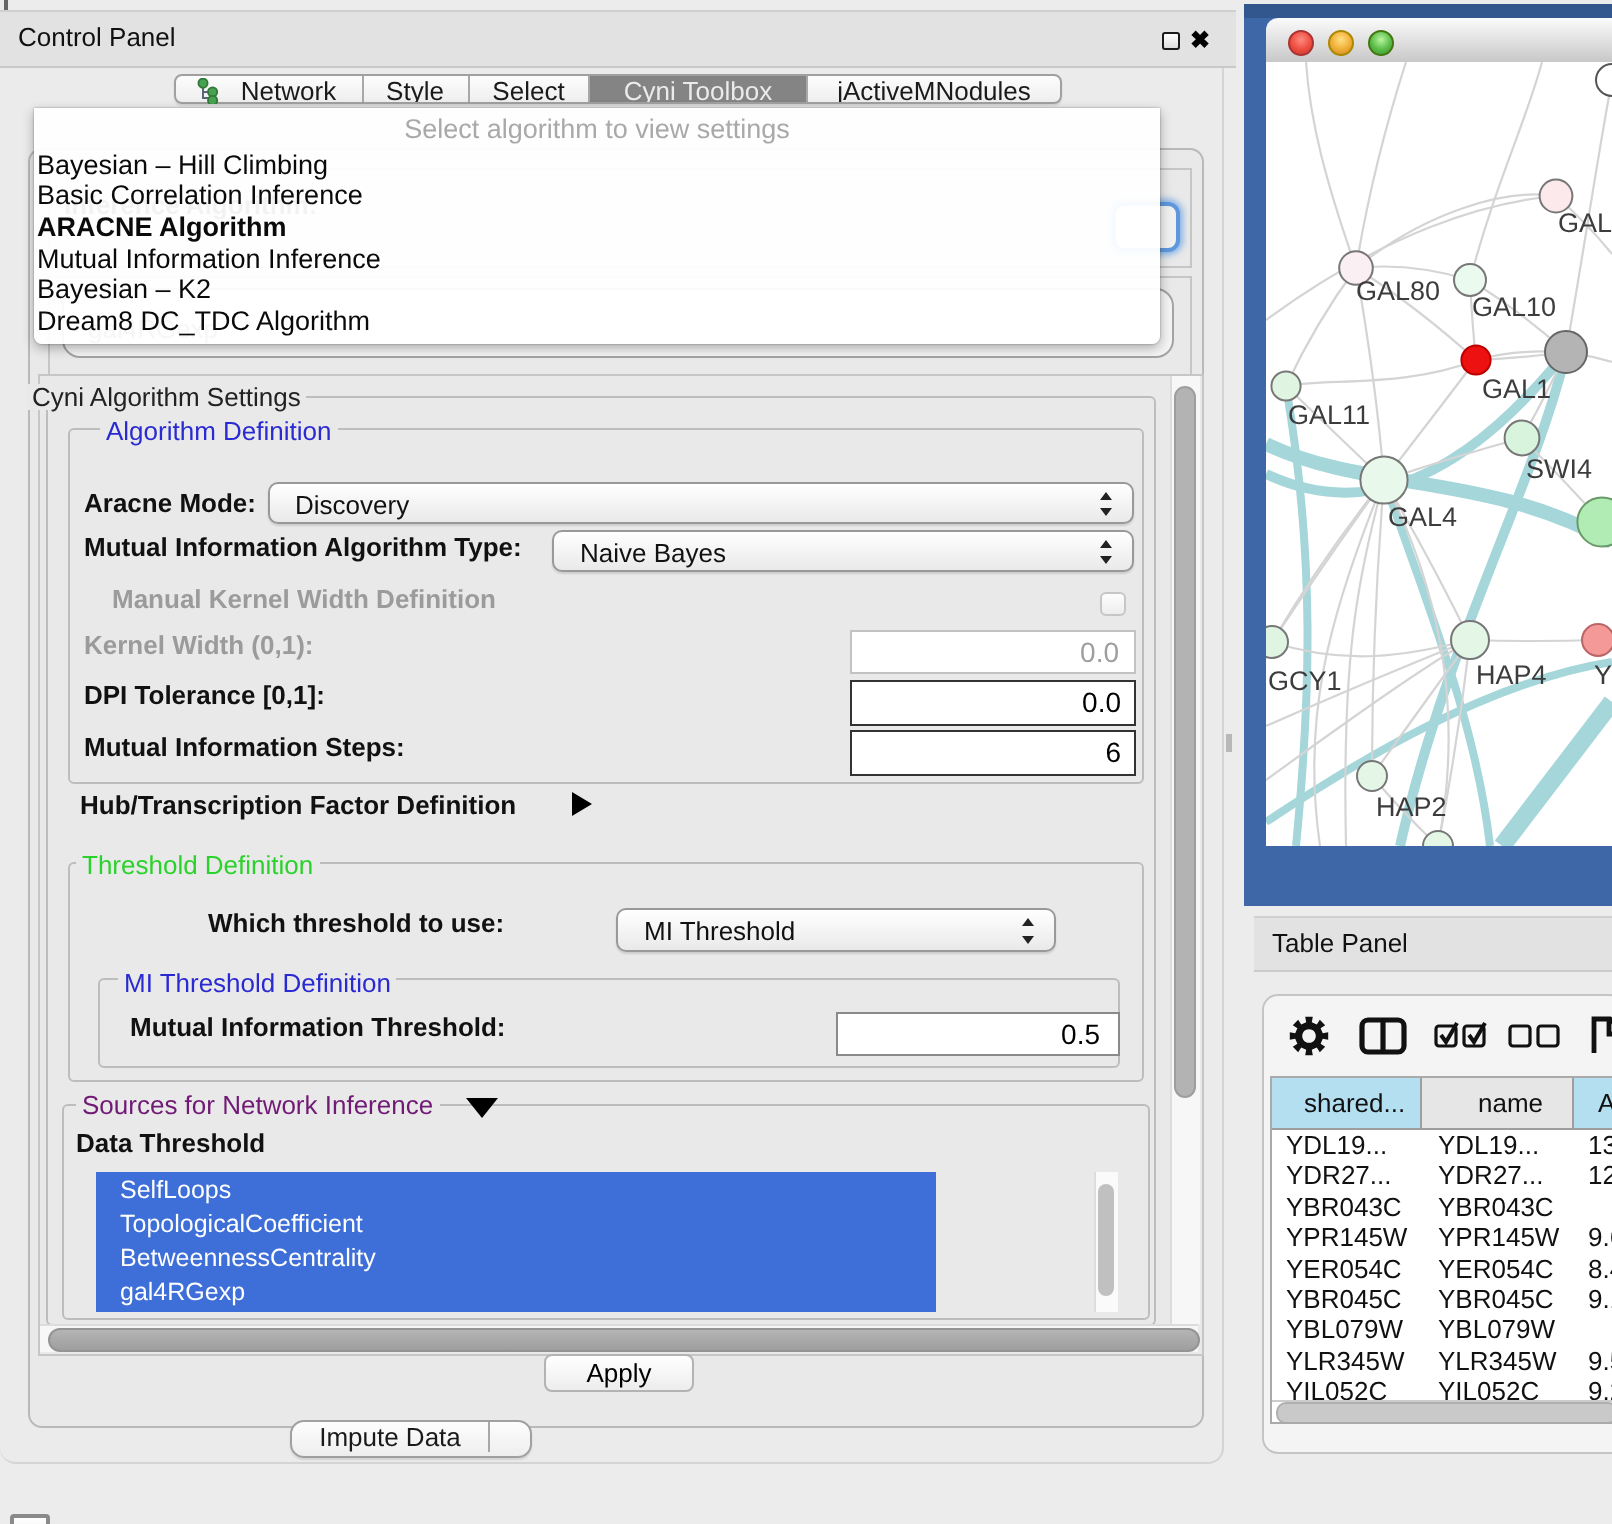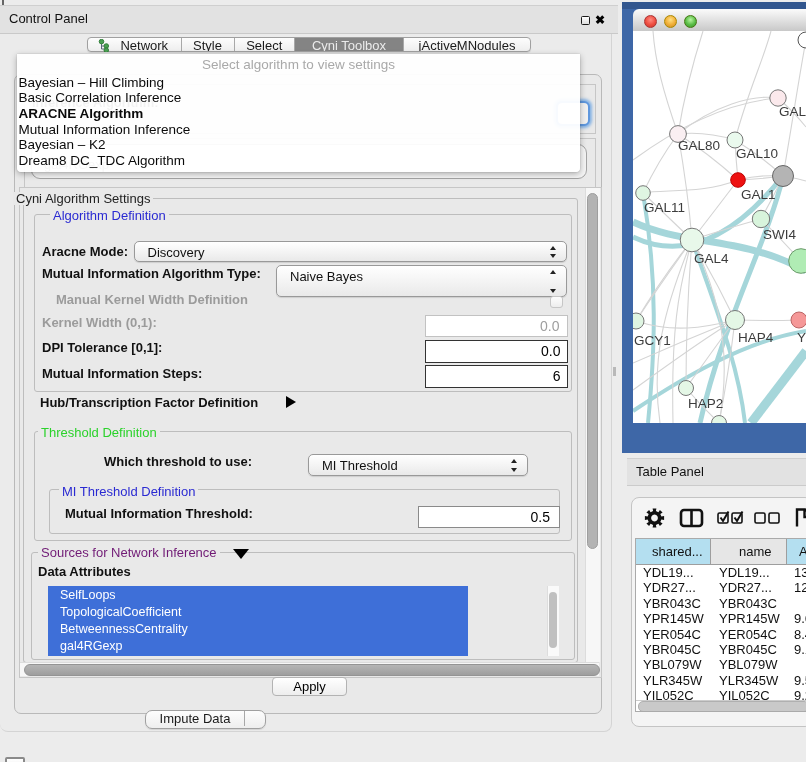--- a/index.html
+++ b/index.html
@@ -220,21 +220,21 @@
 
 <div class="grp" style="left:34px;top:214px;width:536px;height:176px;"></div>
 <div class="glab" style="left:50px;top:209px;color:#2a2ad2;">Algorithm Definition</div>
 
 <div class="lbl b" style="left:42px;top:245px;">Aracne Mode:</div>
 <div class="combo" style="left:133.5px;top:241px;width:433px;height:21px;">
     <span class="ct">Discovery</span>
     <span class="spin"></span>
   </div>
 <div class="lbl b" style="left:42px;top:267px;">Mutual Information Algorithm Type:</div>
-<div class="combo" style="left:276px;top:265px;width:290.5px;height:32px;">
+<div class="combo" style="left:276px;top:265px;width:290.5px;height:21px;">
     <span class="ct">Naive Bayes</span>
     <span class="spin"></span>
   </div>
 <div class="lbl b gray" style="left:42px;top:293px;margin-left:14px;">Manual Kernel Width Definition</div>
 <div class="abs" style="left:550px;top:296px;width:11px;height:10px;border:1px solid #c6c6c6;border-radius:3px;background:linear-gradient(#fdfdfd,#ededed);"></div>
 <div class="lbl b gray" style="left:42px;top:316px;">Kernel Width (0,1):</div>
 <div class="fld" style="left:425px;top:315px;width:142.5px;height:22px;border:1px solid #c2c2c2;color:#9e9e9e;padding-right:7px;">0.0</div>
 <div class="lbl b" style="left:42px;top:341px;">DPI Tolerance [0,1]:</div>
 <div class="fld" style="left:425px;top:339.5px;width:142.5px;height:23px;border:1.5px solid #333;padding-right:6px;color:#000;">0.0</div>
 <div class="lbl b" style="left:42px;top:367px;">Mutual Information Steps:</div>
@@ -252,21 +252,21 @@
   </div>
 
 <div class="grp" style="left:49px;top:489px;width:509px;height:43px;"></div>
 <div class="glab" style="left:59px;top:484.5px;color:#2a2ad2;">MI Threshold Definition</div>
 <div class="lbl b" style="left:65px;top:507px;">Mutual Information Threshold:</div>
 <div class="fld" style="left:418px;top:506px;width:142px;height:22px;border:1px solid #8a8a8a;padding-right:9px;color:#000;">0.5</div>
 
 <div class="grp" style="left:31px;top:552px;width:542px;height:106px;"></div>
 <div class="glab" style="left:38px;top:546px;color:#701a75;">Sources for Network Inference</div>
 <div class="abs" style="left:233px;top:549px;width:0;height:0;border-left:8px solid transparent;border-right:8px solid transparent;border-top:10px solid #000;"></div>
-<div class="lbl b" style="left:38px;top:565px;">Data Attributes</div>
+<div class="lbl b" style="left:38px;top:565px;">Data Threshold</div>
 
 <div class="abs" style="left:48px;top:586px;width:420px;height:70px;background:#3e6fd8;overflow:hidden;">
   <div class="lbl" style="left:12px;top:1px;color:#fff;font-size:12.5px;line-height:17px;">SelfLoops<br>TopologicalCoefficient<br>BetweennessCentrality<br>gal4RGexp</div>
 </div>
 <div class="abs" style="left:547px;top:586px;width:11px;height:70px;background:#fafafa;border-left:1px solid #ddd;"></div>
 <div class="abs" style="left:548.5px;top:592px;width:8px;height:56px;background:#c0c0c0;border-radius:4px;"></div>
 
 <div class="abs" style="left:585px;top:188px;width:14px;height:474px;background:#f7f7f7;border-left:1px solid #dcdcdc;"></div>
 <div class="abs" style="left:586.5px;top:193px;width:11px;height:356px;box-sizing:border-box;background:#b3b3b3;border:1px solid #9e9e9e;border-radius:6px;"></div>
 <div class="abs" style="left:20px;top:662px;width:579px;height:13px;background:#f7f7f7;border-top:1px solid #dcdcdc;"></div>

